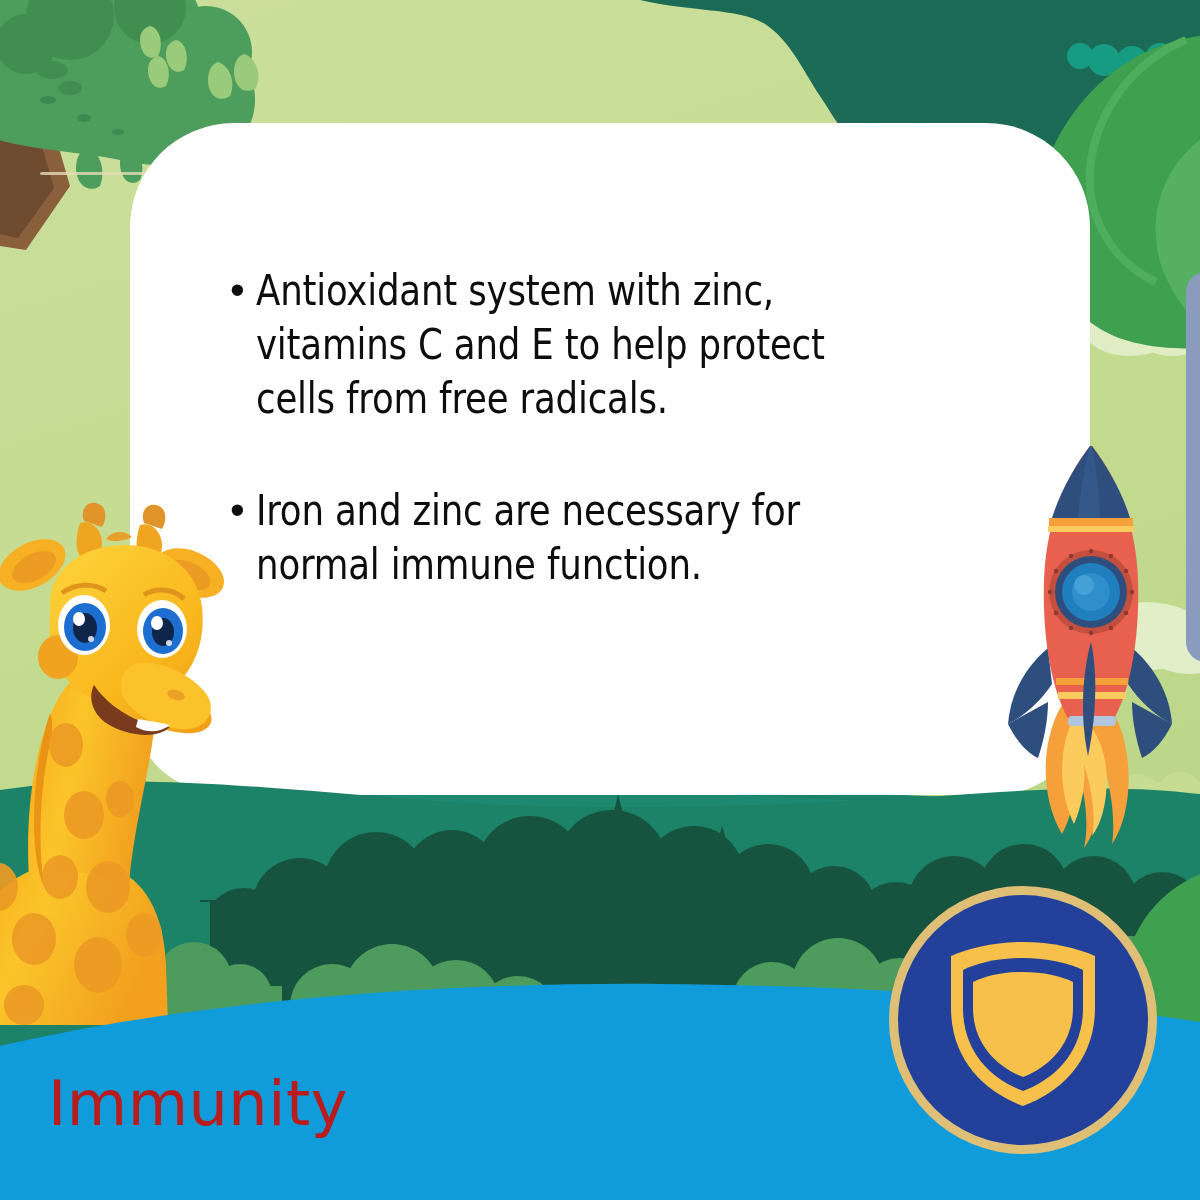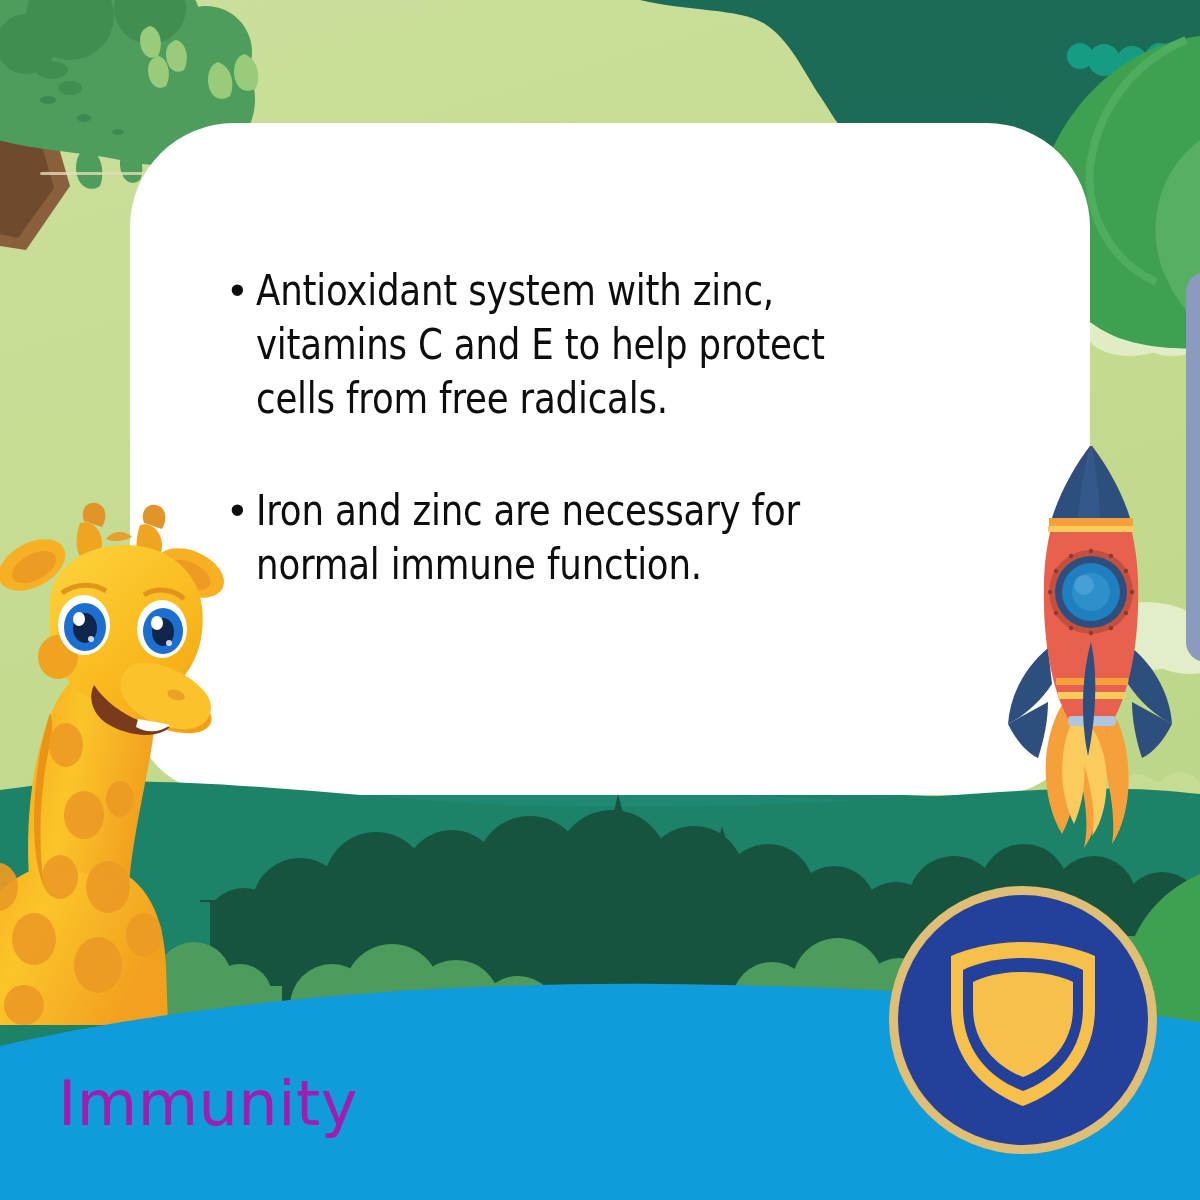--- a/index.html
+++ b/index.html
@@ -67,25 +67,25 @@
     font-weight: 400;
     font-stretch: condensed;
     transform: scaleX(0.92);
     transform-origin: left top;
     white-space: pre-line;
   }
 
   
   #footer-title {
     position: absolute;
-    left: 58px;
+    left: 48px;
     top: 1068px;
     font-size: 62px;
     line-height: 72px;
-    color: #a21caf;
+    color: #b91c1c;
     font-family: "DejaVu Sans", "Liberation Sans", sans-serif;
     font-weight: 400;
     letter-spacing: 0.5px;
     z-index: 70;
   }
 
   
   #shield-badge {
     position: absolute;
     left: 887px;

